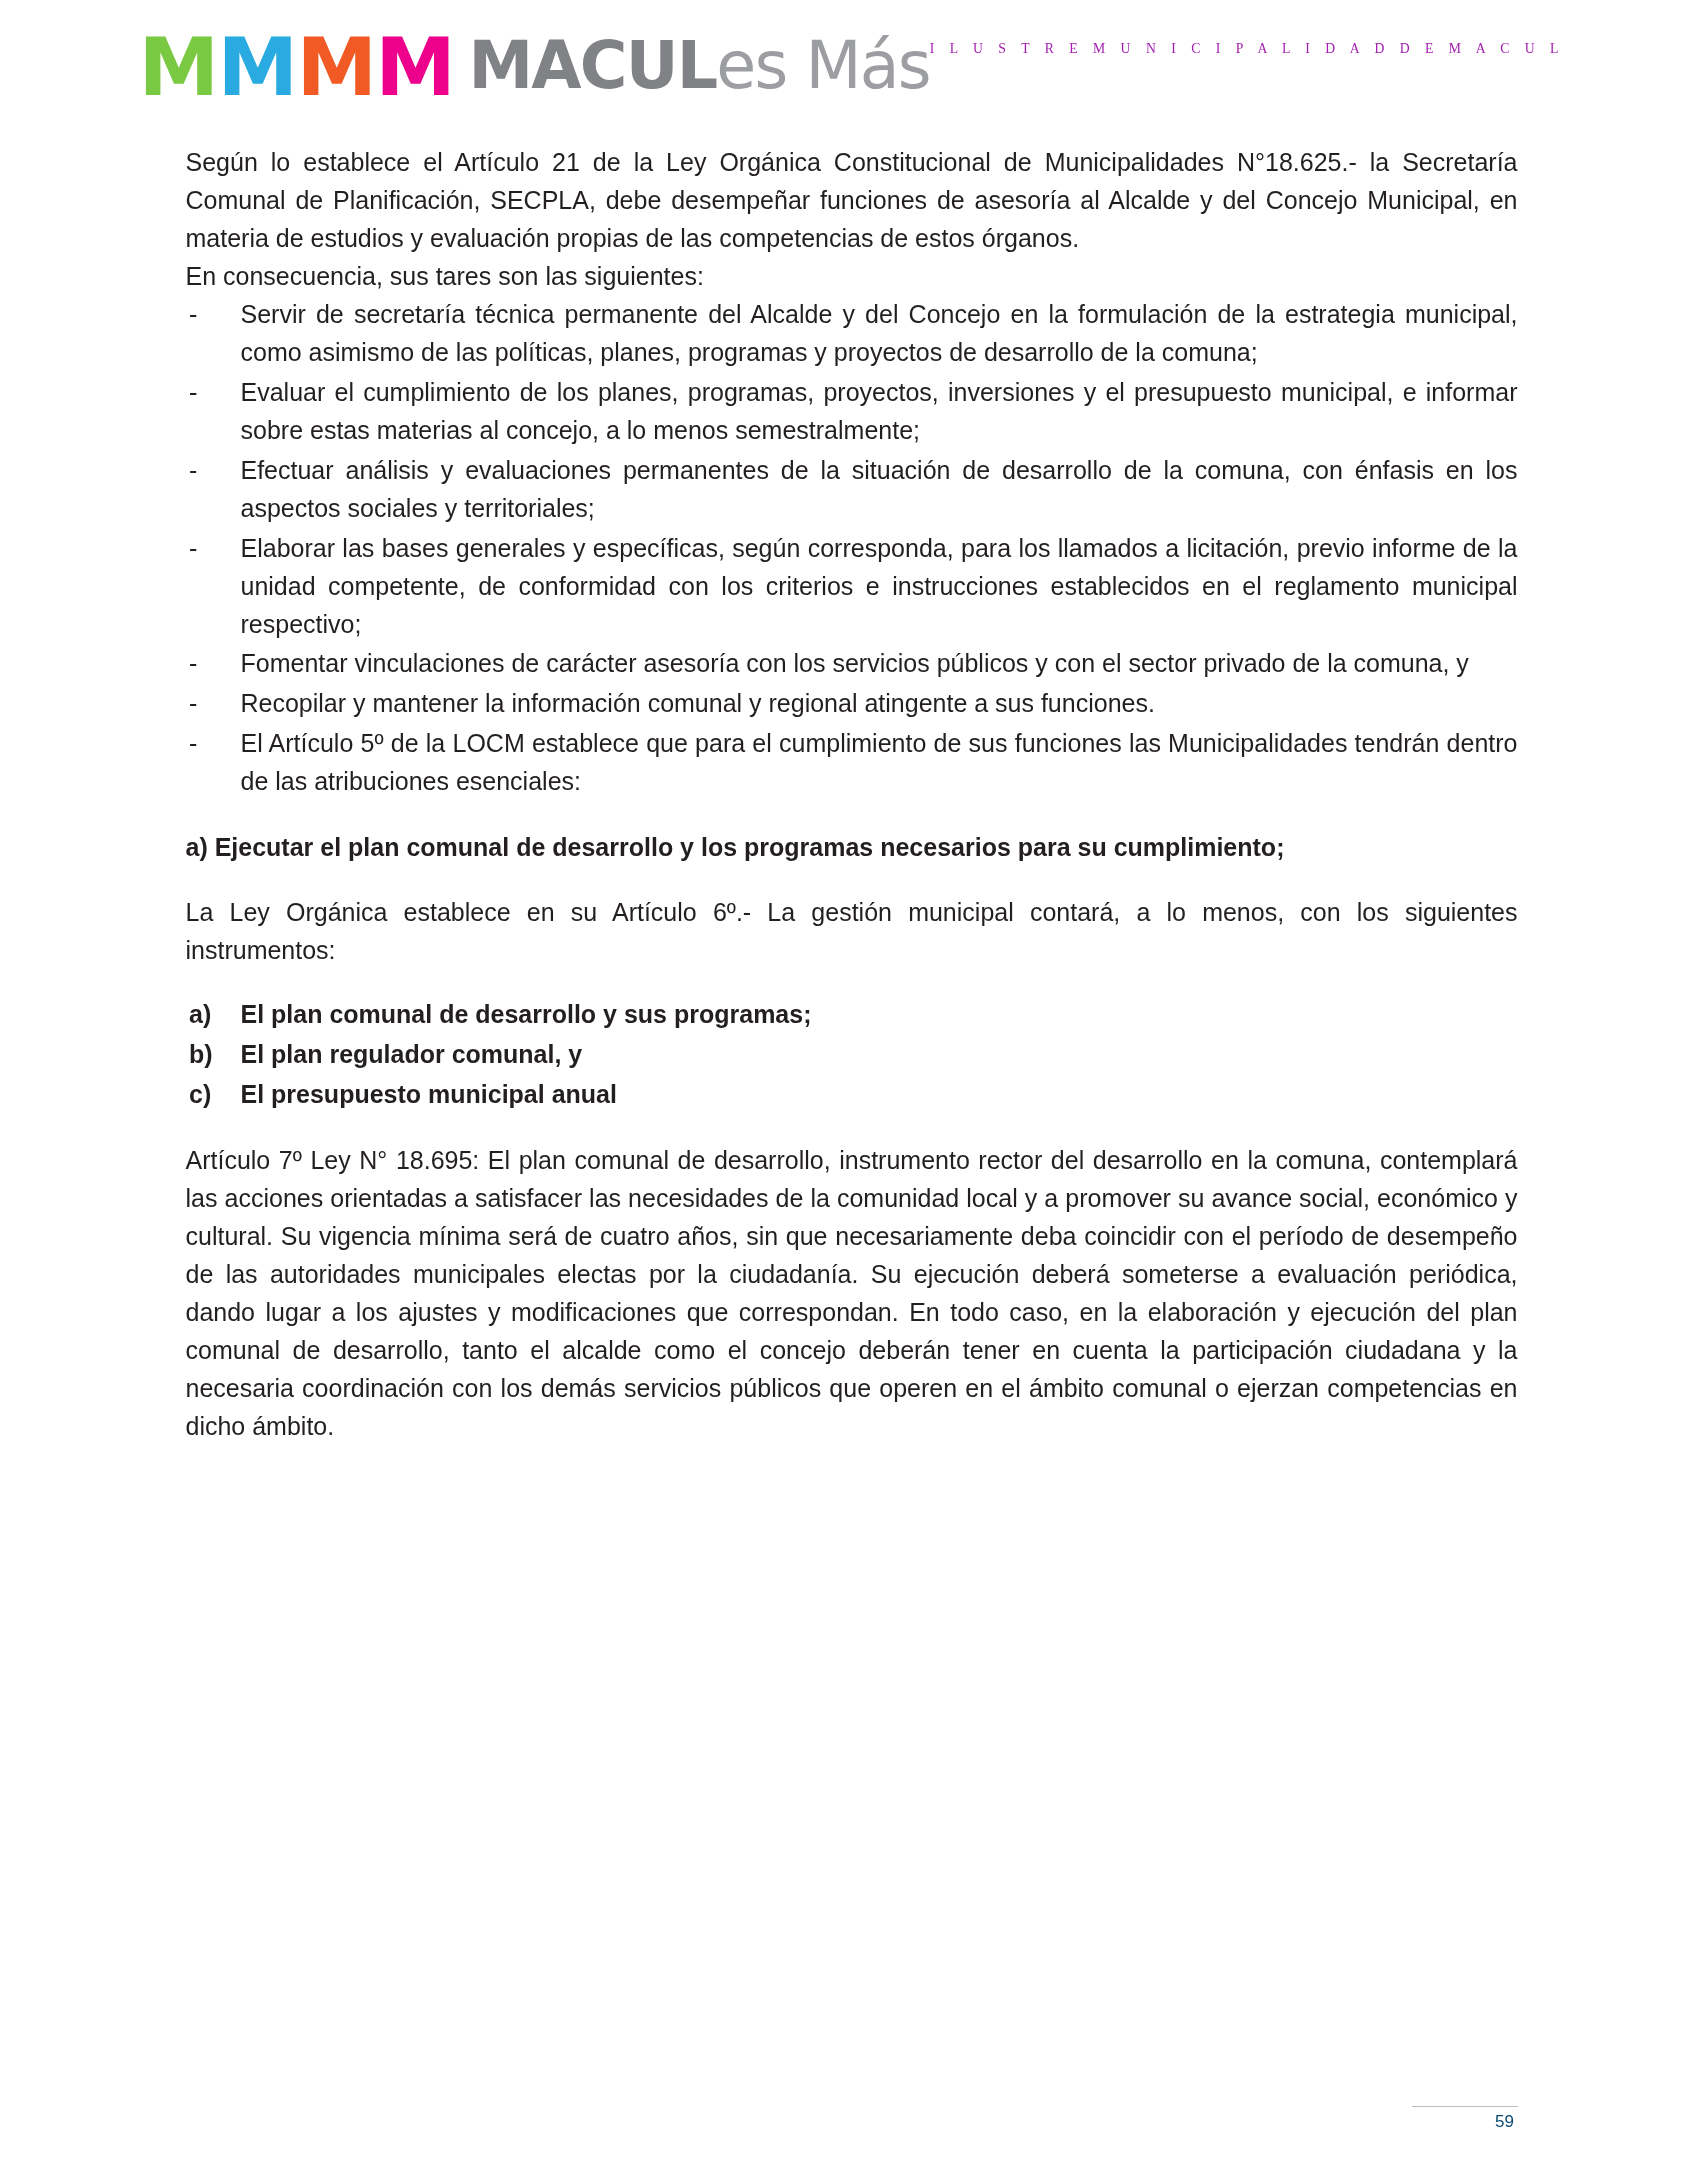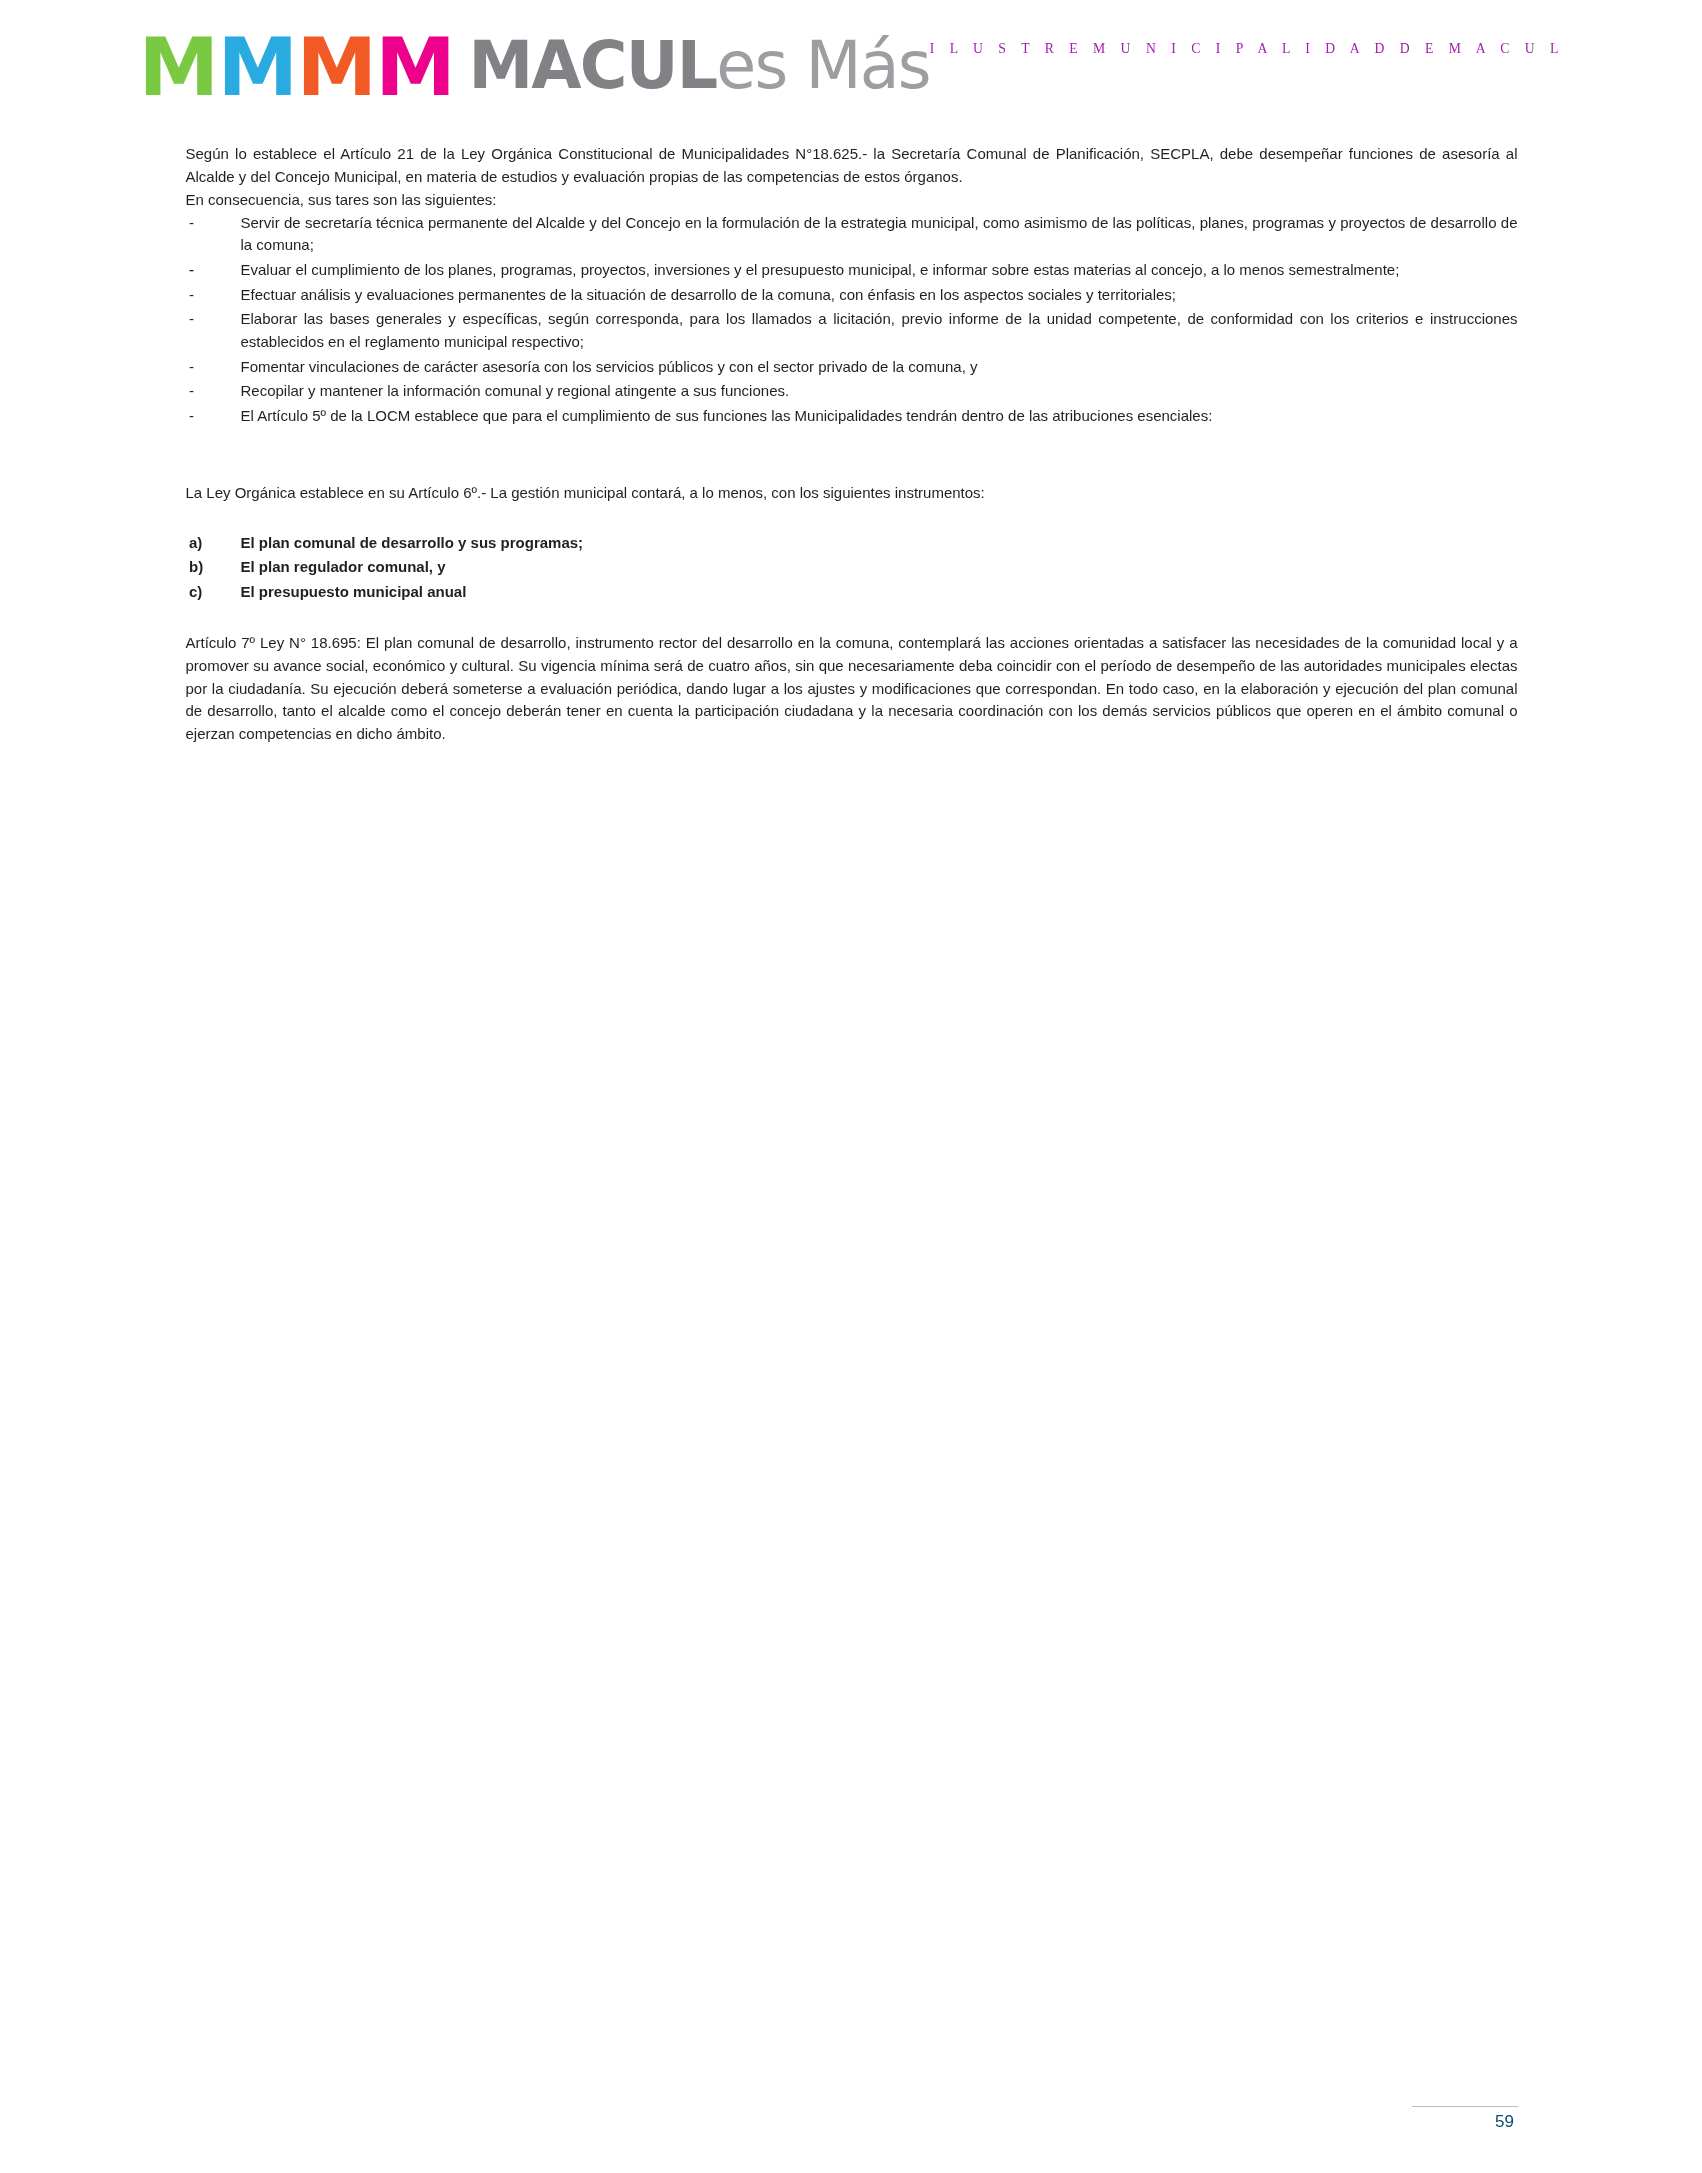--- a/index.html
+++ b/index.html
@@ -74,21 +74,21 @@
     color: #a21caf;
     font-family: Liberation Serif, serif;
     white-space: nowrap;
   }
 
   
   .content {
     margin: 0 auto;
     width: 1332px;
     padding-top: 34px;
-    font-size: 15px;
+    font-size: 25px;
     line-height: 1.52;
     text-align: justify;
   }
   .para {
     margin: 0 0 0 0;
     text-align: justify;
   }
   .para.just-left { text-align: left; }
   .spacer { height: 26.5px; }
 
@@ -186,20 +186,21 @@
       <li><span class="dash">-</span><span>Evaluar el cumplimiento de los planes, programas, proyectos, inversiones y el presupuesto municipal, e informar sobre estas materias al concejo, a lo menos semestralmente;</span></li>
       <li><span class="dash">-</span><span>Efectuar análisis y evaluaciones permanentes de la situación de desarrollo de la comuna, con énfasis en los aspectos sociales y territoriales;</span></li>
       <li><span class="dash">-</span><span>Elaborar las bases generales y específicas, según corresponda, para los llamados a licitación, previo informe de la unidad competente, de conformidad con los criterios e instrucciones establecidos en el reglamento municipal respectivo;</span></li>
       <li><span class="dash">-</span><span>Fomentar vinculaciones de carácter asesoría con los servicios públicos y con el sector privado de la comuna, y</span></li>
       <li><span class="dash">-</span><span>Recopilar y mantener la información comunal y regional atingente a sus funciones.</span></li>
       <li><span class="dash">-</span><span>El Artículo 5º de la LOCM establece que para el cumplimiento de sus funciones las Municipalidades tendrán dentro de las atribuciones esenciales:</span></li>
     </ul>
 
     <div class="spacer"></div>
 
+    <p class="para bold-line">a) Ejecutar el plan comunal de desarrollo y los programas necesarios para su cumplimiento;</p>
 
     <div class="spacer"></div>
 
     <p class="para">La Ley Orgánica establece en su Artículo 6º.- La gestión municipal contará, a lo menos, con los siguientes instrumentos:</p>
 
     <div class="spacer"></div>
 
     <ol class="letterlist">
       <li><span class="lbl">a)</span><span>El plan comunal de desarrollo y sus programas;</span></li>
       <li><span class="lbl">b)</span><span>El plan regulador comunal, y</span></li>

